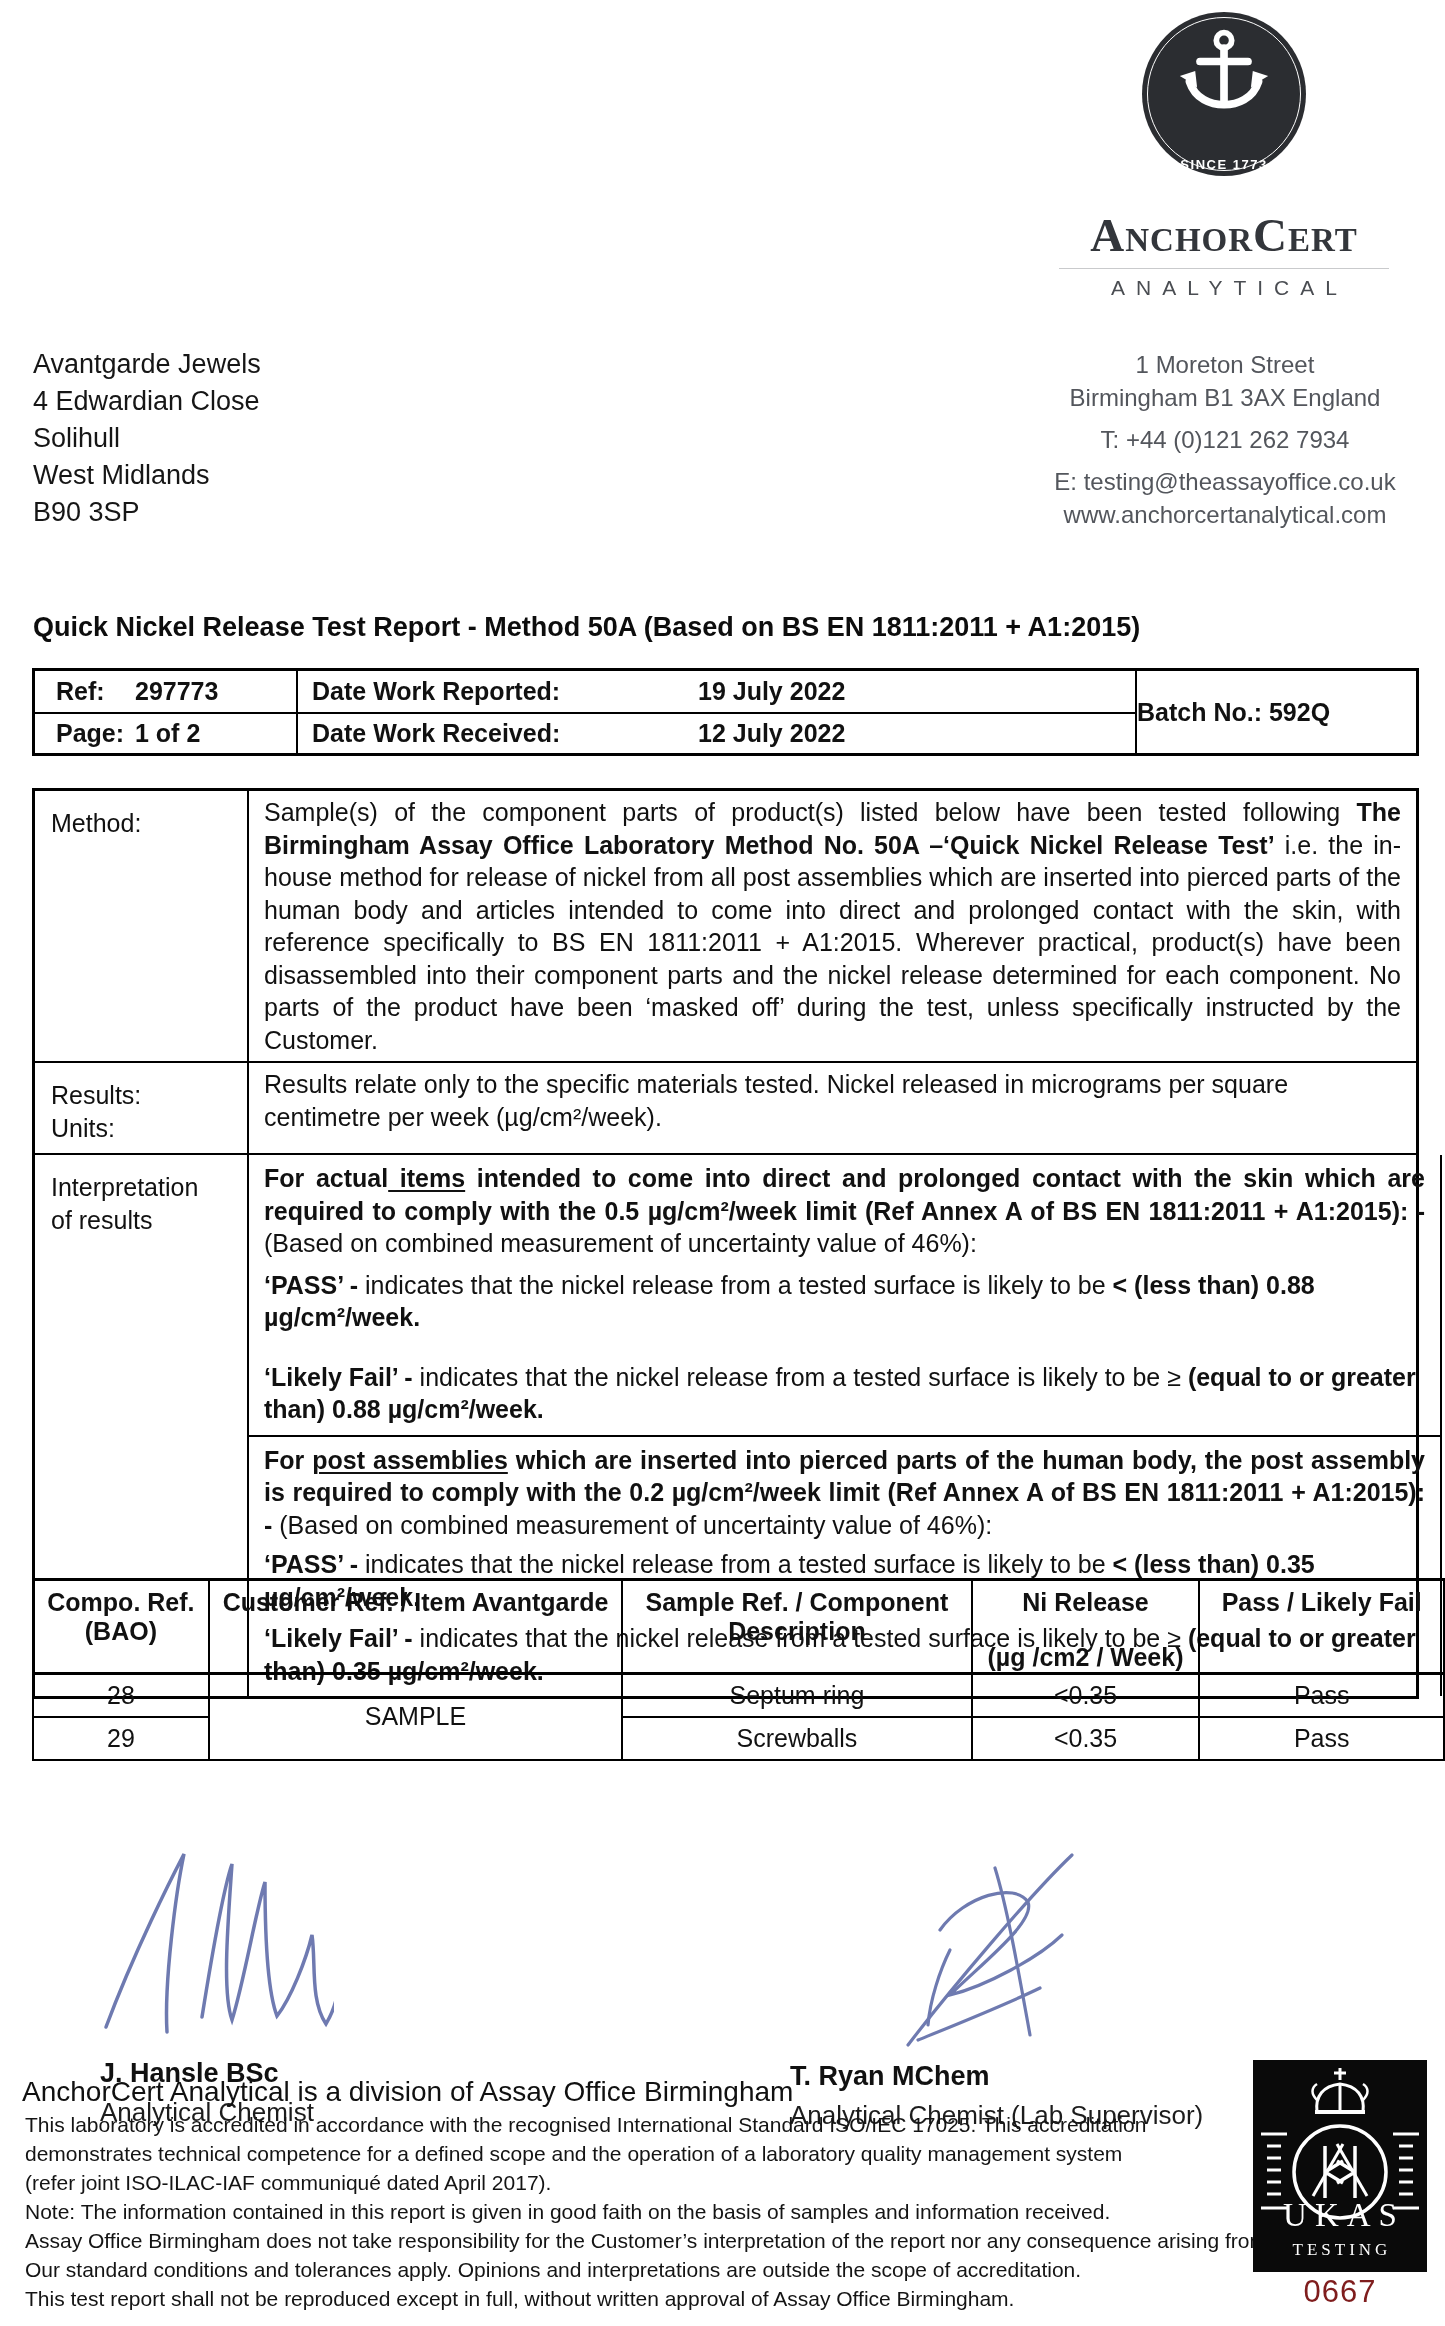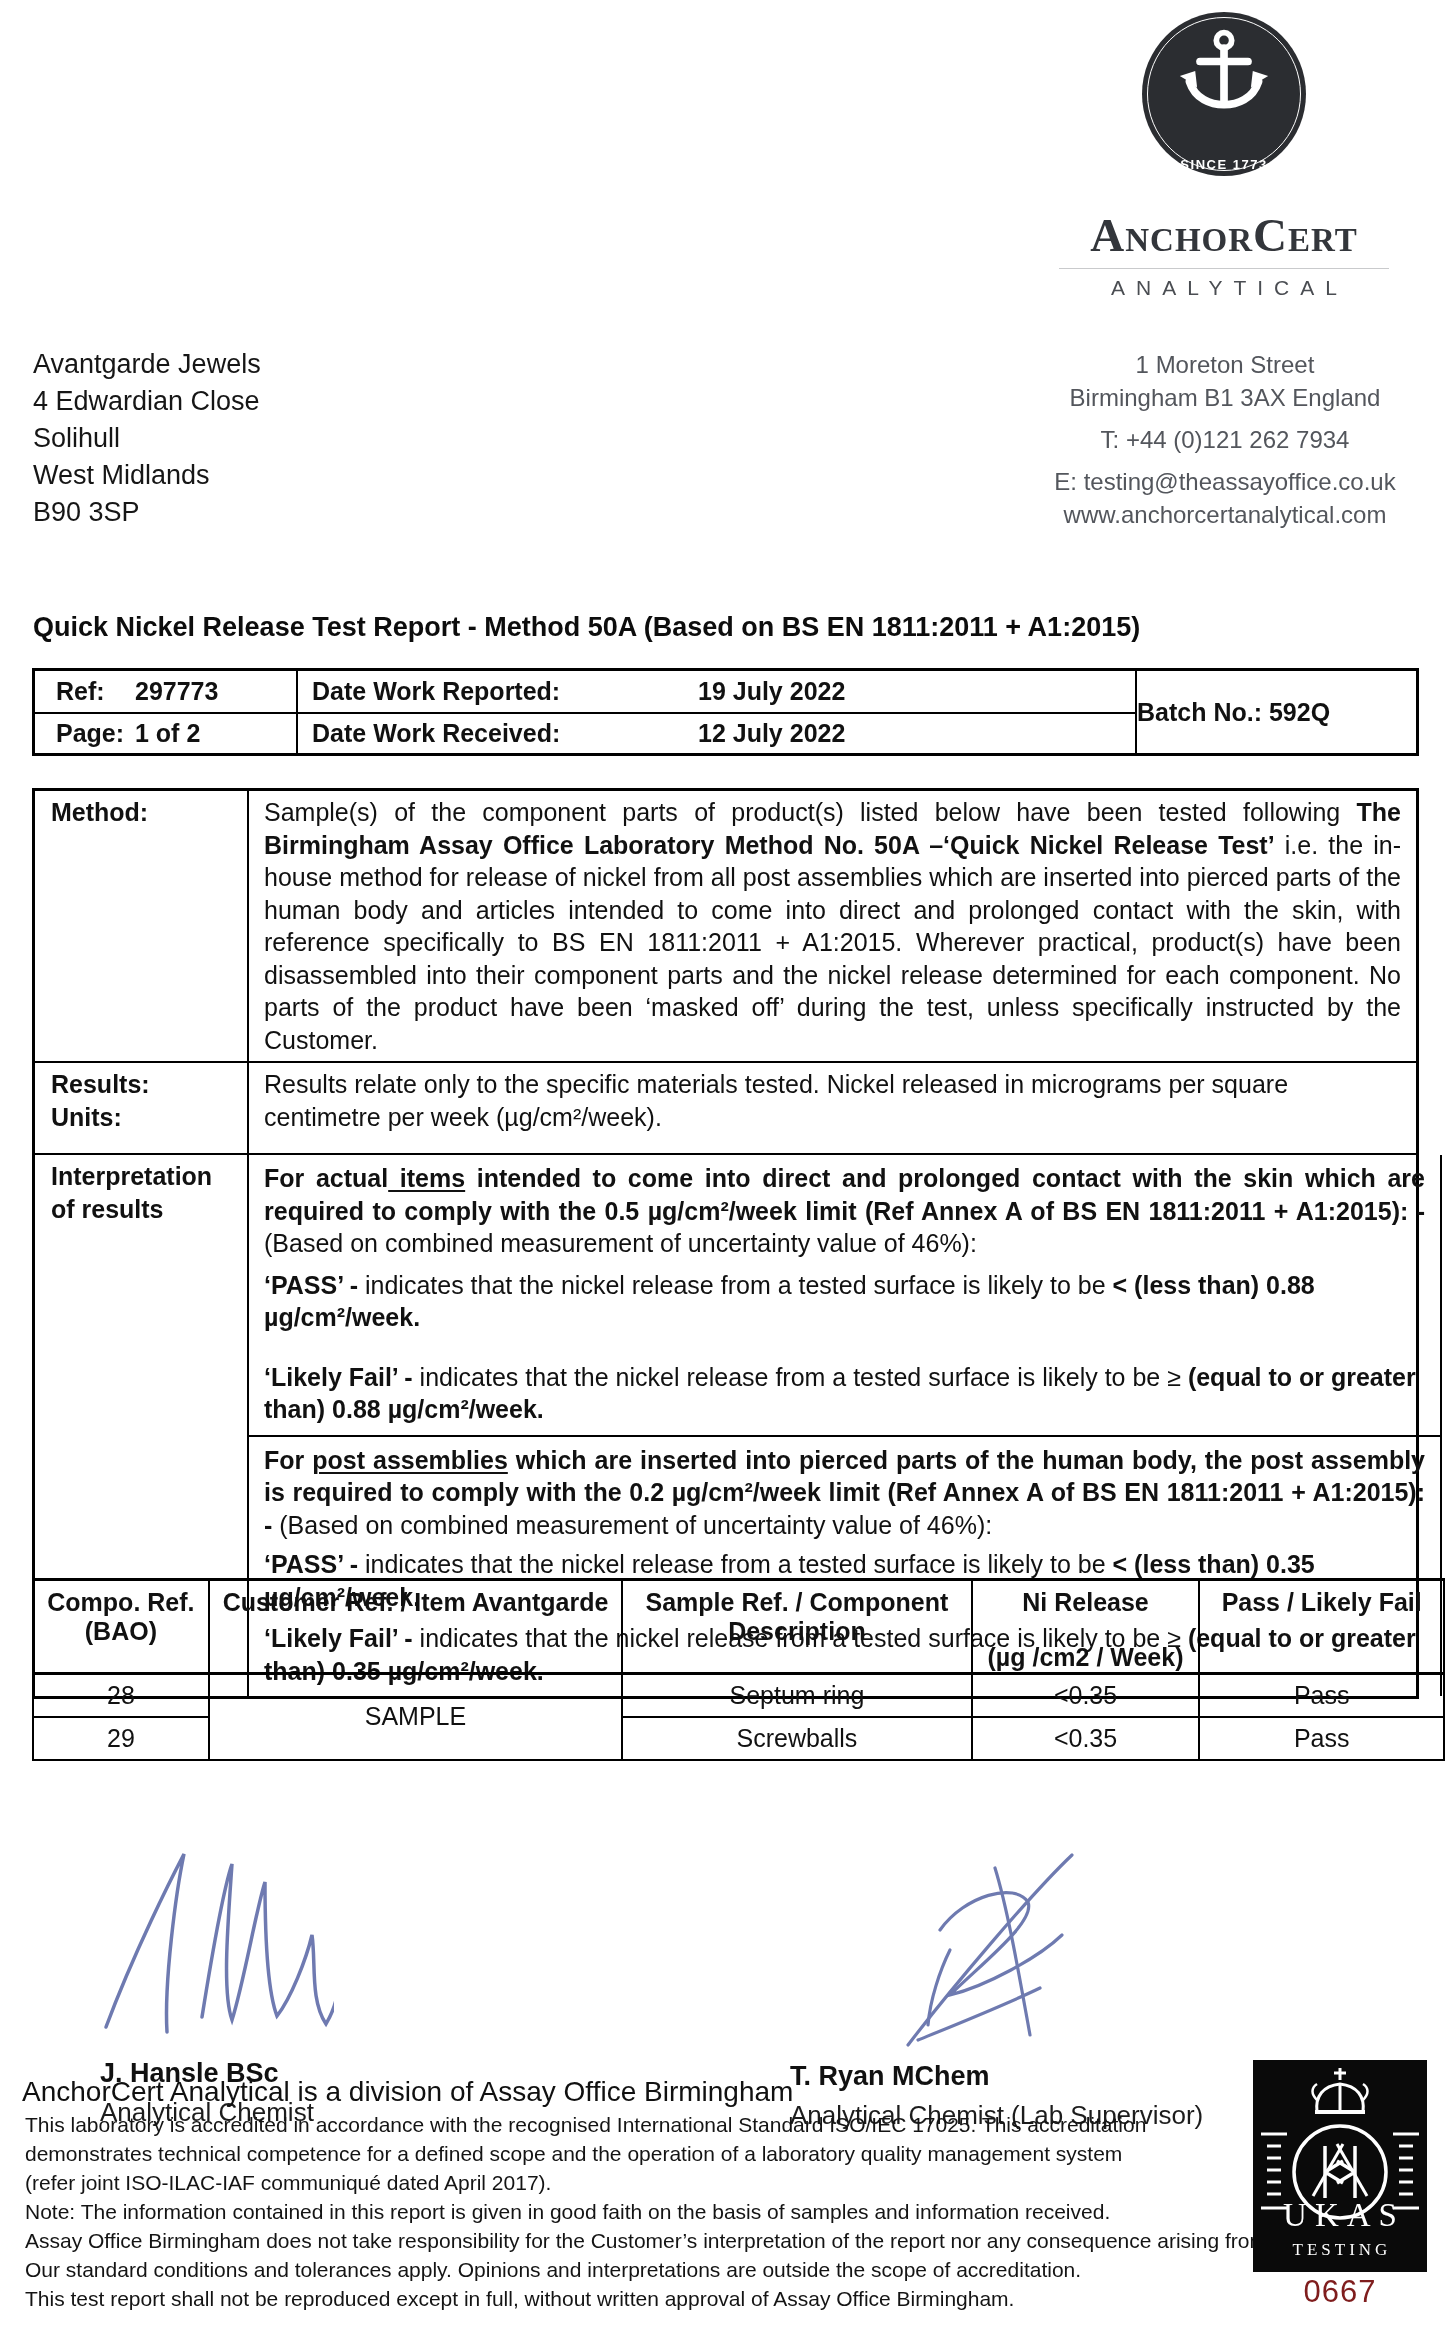--- a/index.html
+++ b/index.html
@@ -45,21 +45,21 @@
   .ref-right { width:279px; display:flex; align-items:center; font-weight:bold; font-size:25px; }
   .ref-row { height:41px; display:flex; align-items:center; font-weight:bold; font-size:25px; }
   .ref-left .ref-row + .ref-row, .ref-mid .ref-row + .ref-row { border-top:2px solid #000; }
   .ref-left .lbl { width:100px; padding-left:21px; }
   .ref-mid .lbl { width:400px; padding-left:14px; }
 
   
   .main-box { position:absolute; left:32px; top:788px; width:1387px; border:3px solid #000; }
   .main-row { display:flex; align-items:stretch; }
   .main-row + .main-row { border-top:2px solid #000; }
-  .main-label { width:214px; flex:0 0 214px; border-right:2px solid #000; padding:5px 8px 5px 16px; font-weight:bold; font-size:25px; line-height:33px; }
+  .main-label { width:214px; flex:0 0 214px; border-right:2px solid #000; padding:16px 8px 5px 16px; font-weight:normal; font-size:25px; line-height:33px; }
   .main-content { flex:1; padding:5px 15px; font-size:25px; line-height:32.5px; text-align:justify; }
   .row-results .main-content { min-height:90px; text-align:left; }
   .row-interp .main-content { padding:0; text-align:left; }
   .interp-box { border:2px solid #000; border-left:none; border-top:none; margin-right:-26px; padding:7px 15px 9px 15px; }
   .interp-box + .interp-box { border-bottom:none; }
   .interp-intro { text-align:justify; }
   .interp-pass { margin-top:9px; }
   .interp-fail { margin-top:27px; }
   .interp-box.post .interp-pass { margin-top:7px; }
   .interp-box.post .interp-fail { margin-top:9px; }

